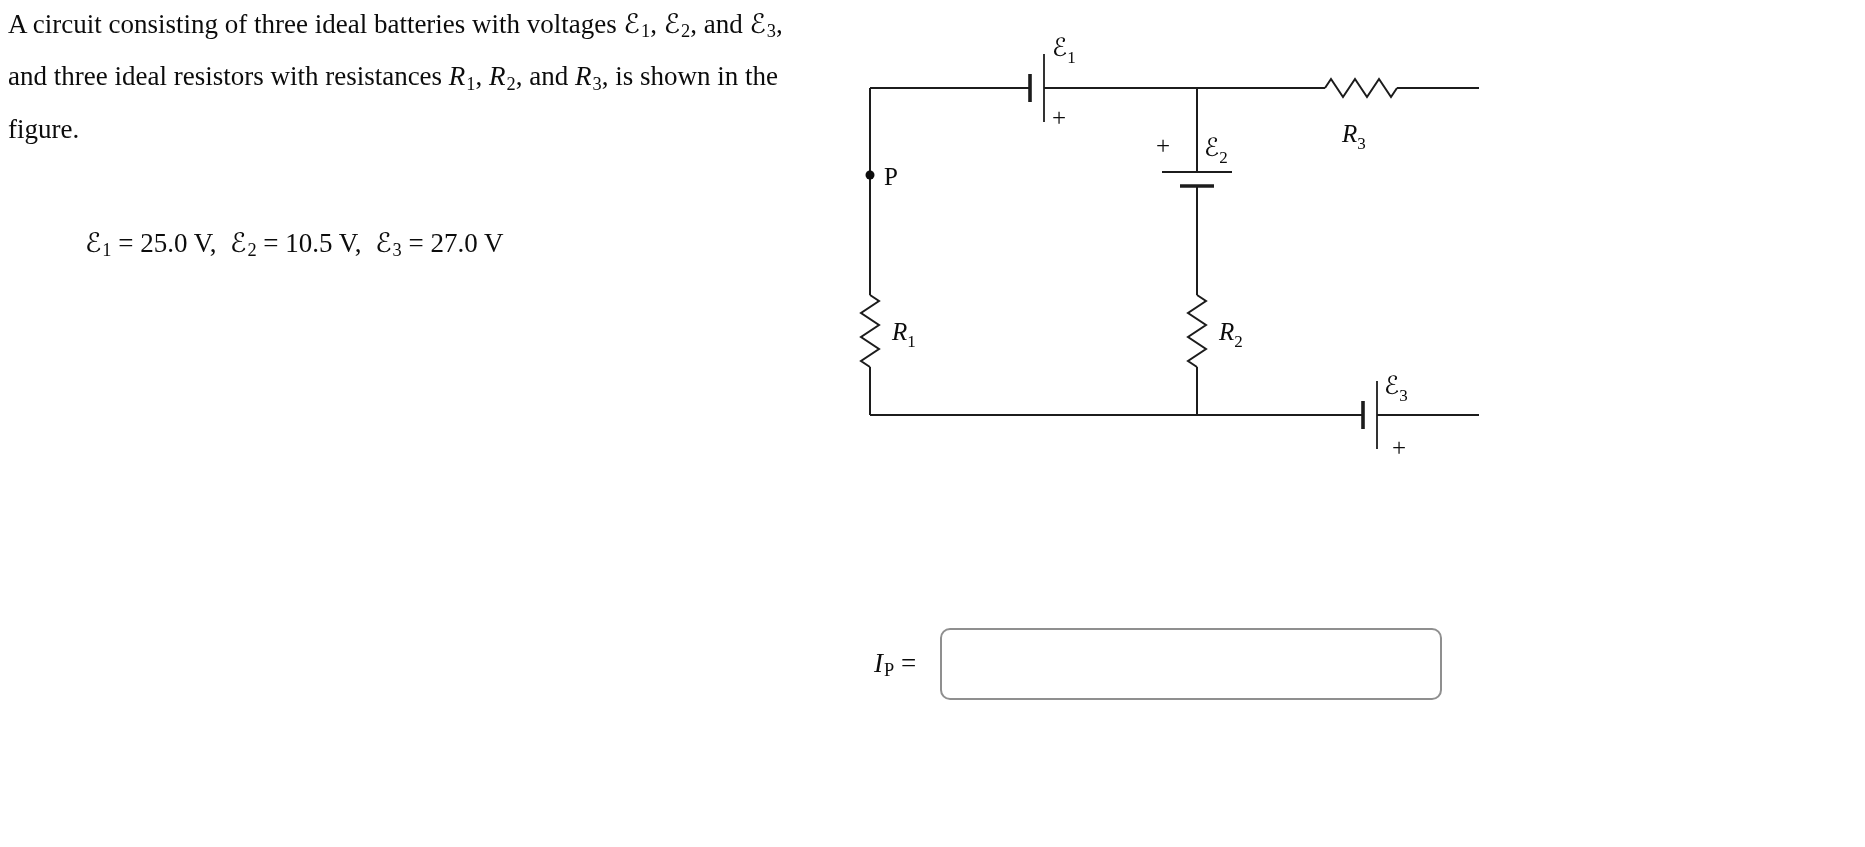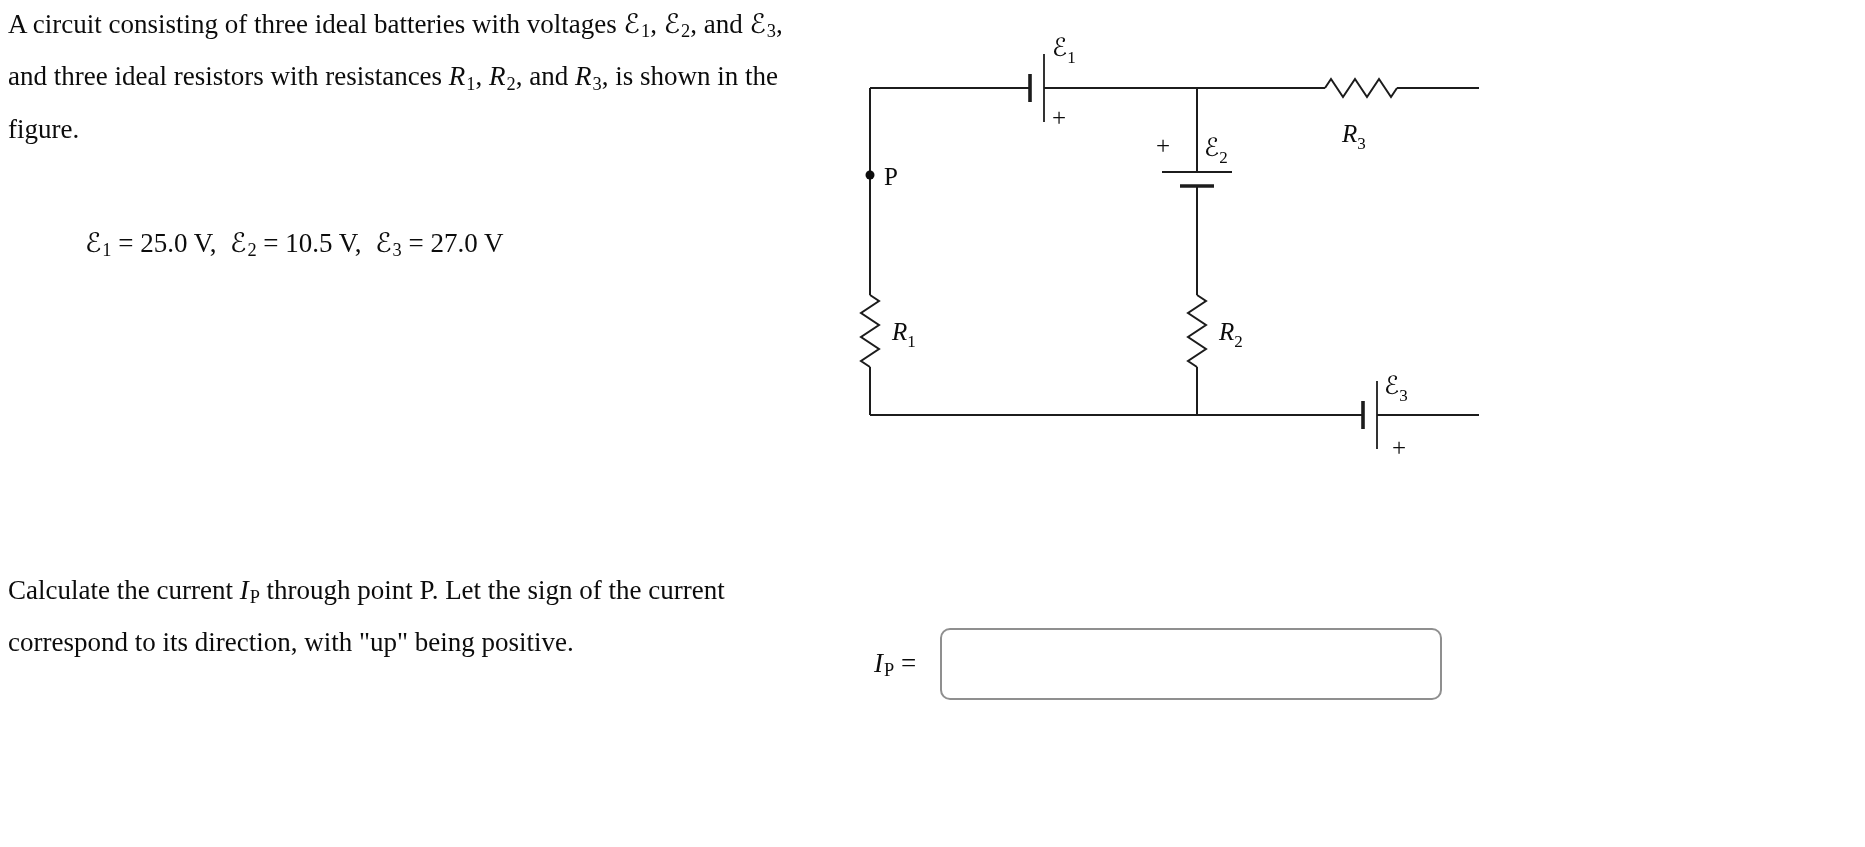--- a/index.html
+++ b/index.html
@@ -87,21 +87,20 @@
 </head>
 <body>
 
 <div id="page">
 
   <div id="p1" class="textblock"><span>A circuit consisting of three ideal batteries with voltages </span><span>ℰ</span><span class="run-sub">1</span><span>, </span><span>ℰ</span><span class="run-sub">2</span><span>, and </span><span>ℰ</span><span class="run-sub">3</span><span>, and three ideal resistors with resistances </span><span class="run-i">R</span><span class="run-sub">1</span><span>, </span><span class="run-i">R</span><span class="run-sub">2</span><span>, and </span><span class="run-i">R</span><span class="run-sub">3</span><span>, is shown in the figure.</span></div>
 
   <div id="given-emf" class="textblock"><span>ℰ</span><span class="run-sub">1</span><span> = 25.0 V,  </span><span>ℰ</span><span class="run-sub">2</span><span> = 10.5 V,  </span><span>ℰ</span><span class="run-sub">3</span><span> = 27.0 V</span></div>
 
 
-  <div id="p2" class="textblock"><span>Calculate the current </span><span class="run-i">I</span><span class="run-sub">P</span><span> through point P. Let the sign of the current correspond to its direction, with "up" being positive.</span></div>
 
   <svg id="circuit-svg" viewBox="0 0 720 470">
 
     <g>
       <path class="wire" d="M 20 78 L 180 78
                            M 194 78 L 475 78
                            M 547 78 L 680 78
                            M 680 78 L 680 405
                            M 680 405 L 527 405
                            M 513 405 L 20 405

